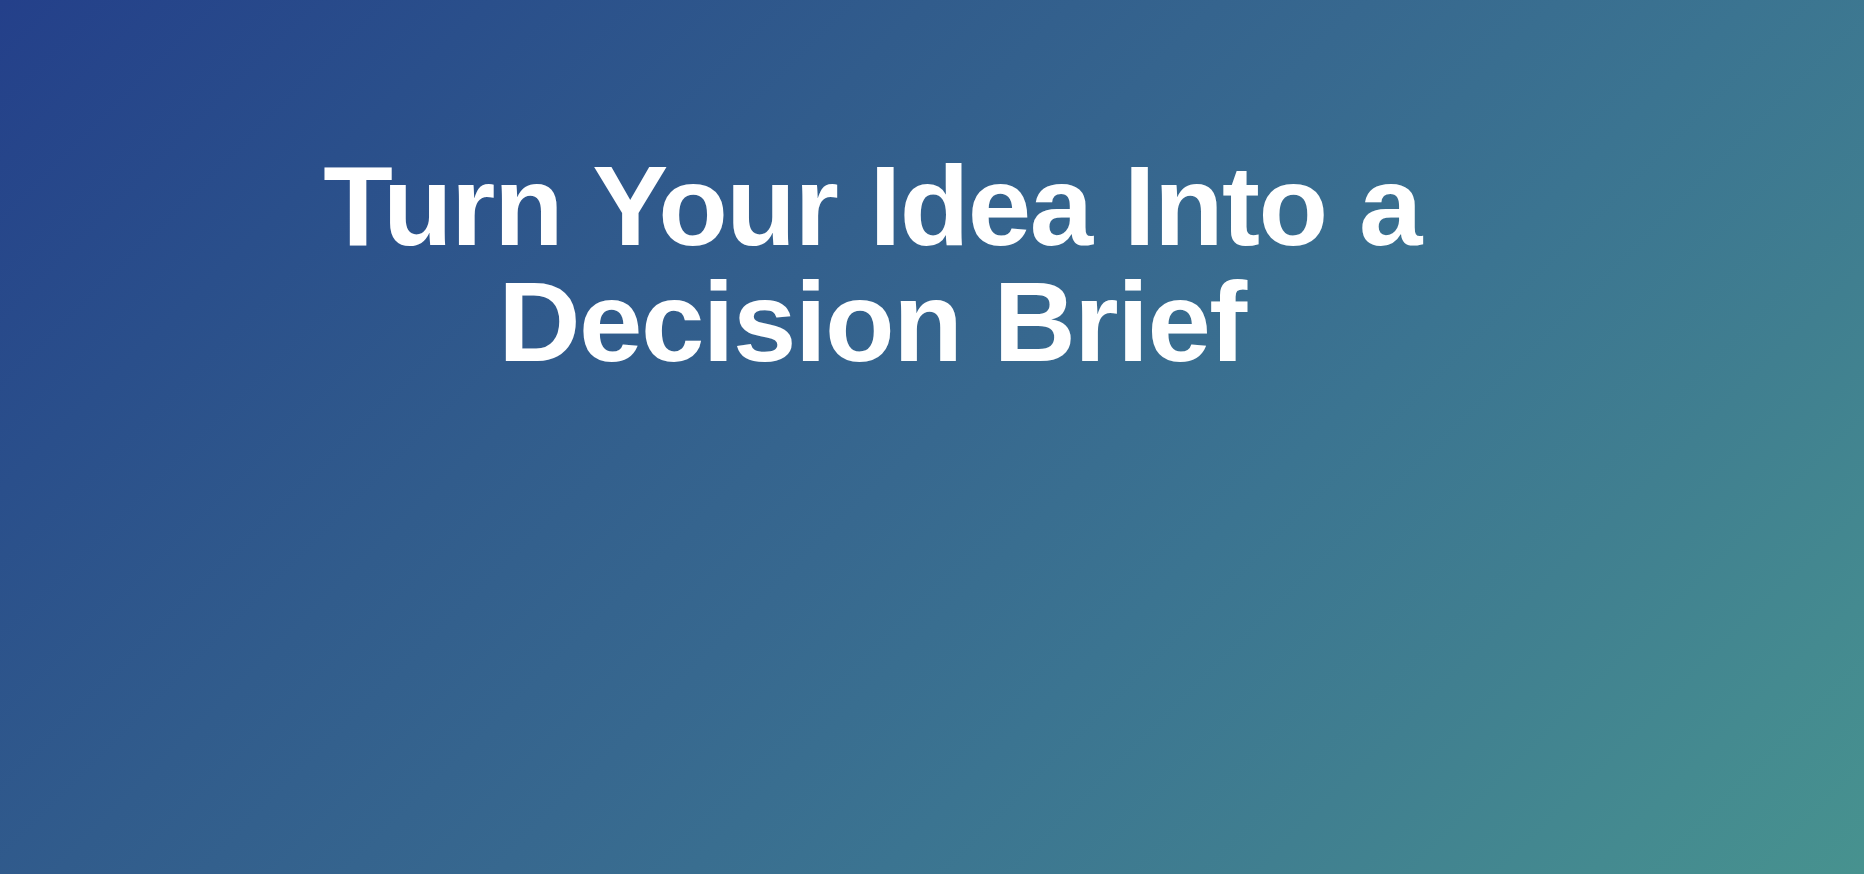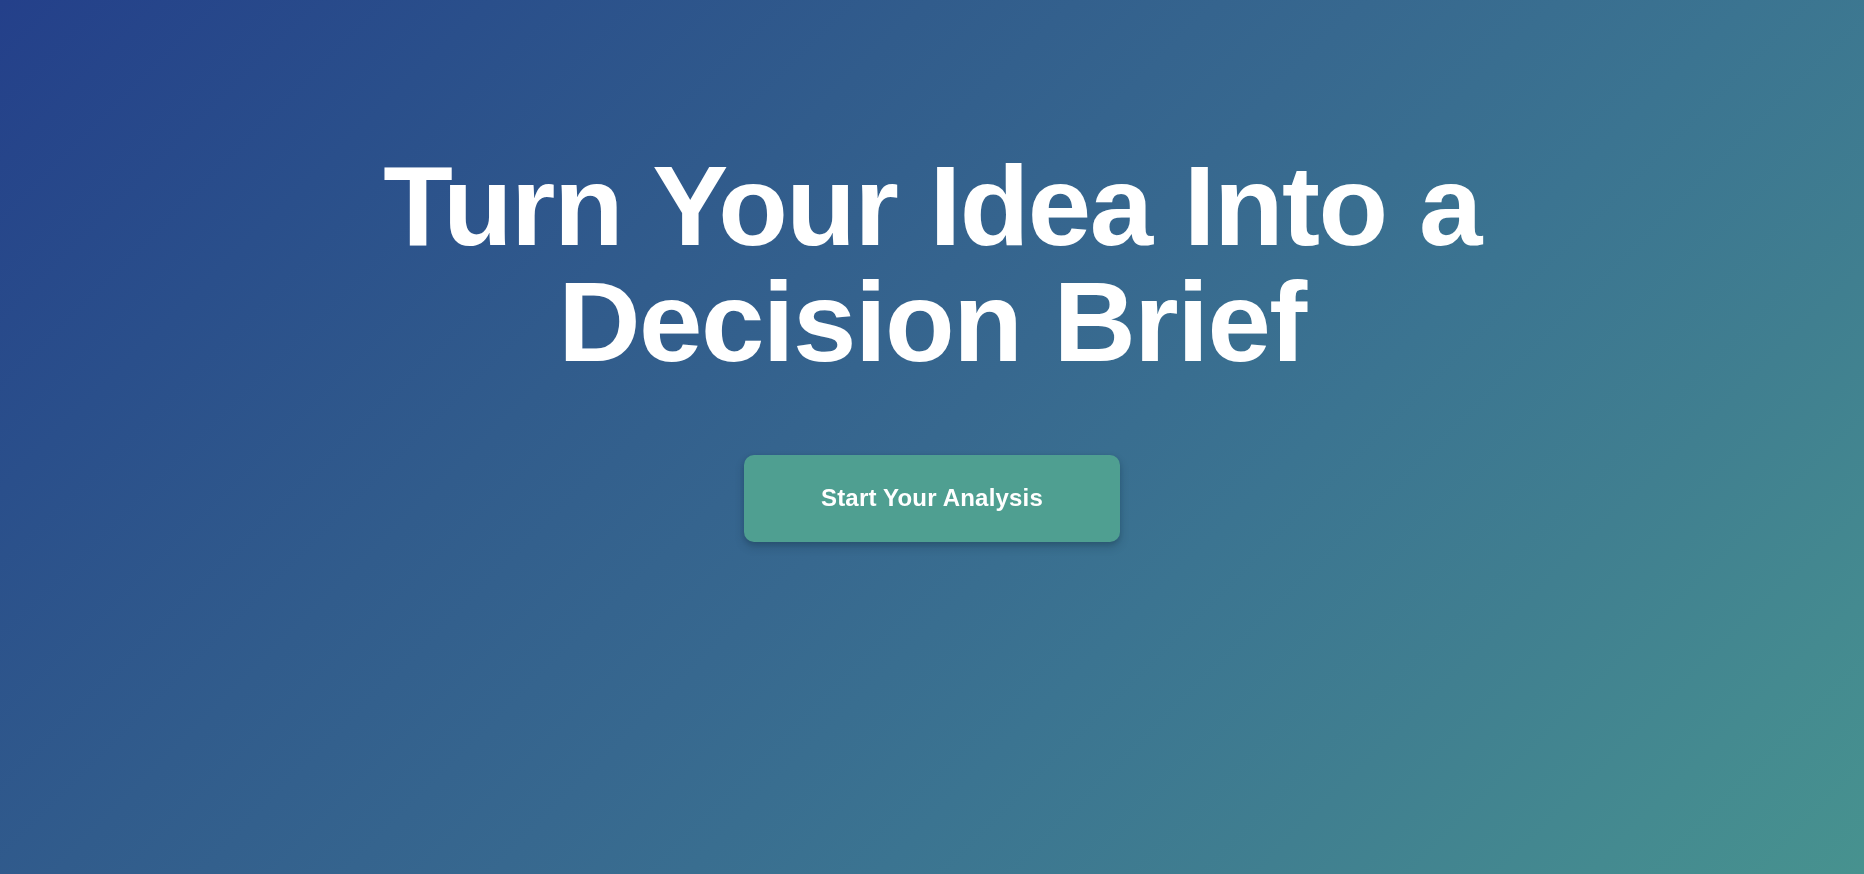--- a/index.html
+++ b/index.html
@@ -31,21 +31,21 @@
     display: flex;
     flex-direction: column;
     align-items: center;
     justify-content: flex-start;
     padding-top: 148px;
   }
 
   .hero-inner {
     width: 1300px;
     display: flex;
-    flex-direction: column;
+    flex-direction: row;
     align-items: center;
     text-align: center;
   }
 
   .headline {
     color: #ffffff;
     font-size: 114px;
     font-weight: 700;
     line-height: 1.02;
     letter-spacing: -1.5px;
@@ -92,18 +92,15 @@
 </style>
 </head>
 <body>
 
 <div class="hero">
   <div class="hero-inner">
 
     <h1 class="headline">Turn Your Idea Into a Decision Brief</h1>
 
 
-    <div class="cta-row">
-      <button class="cta-button" type="button">Start Your Analysis</button>
-    </div>
 
   </div>
 </div>
 
 </body></html>

